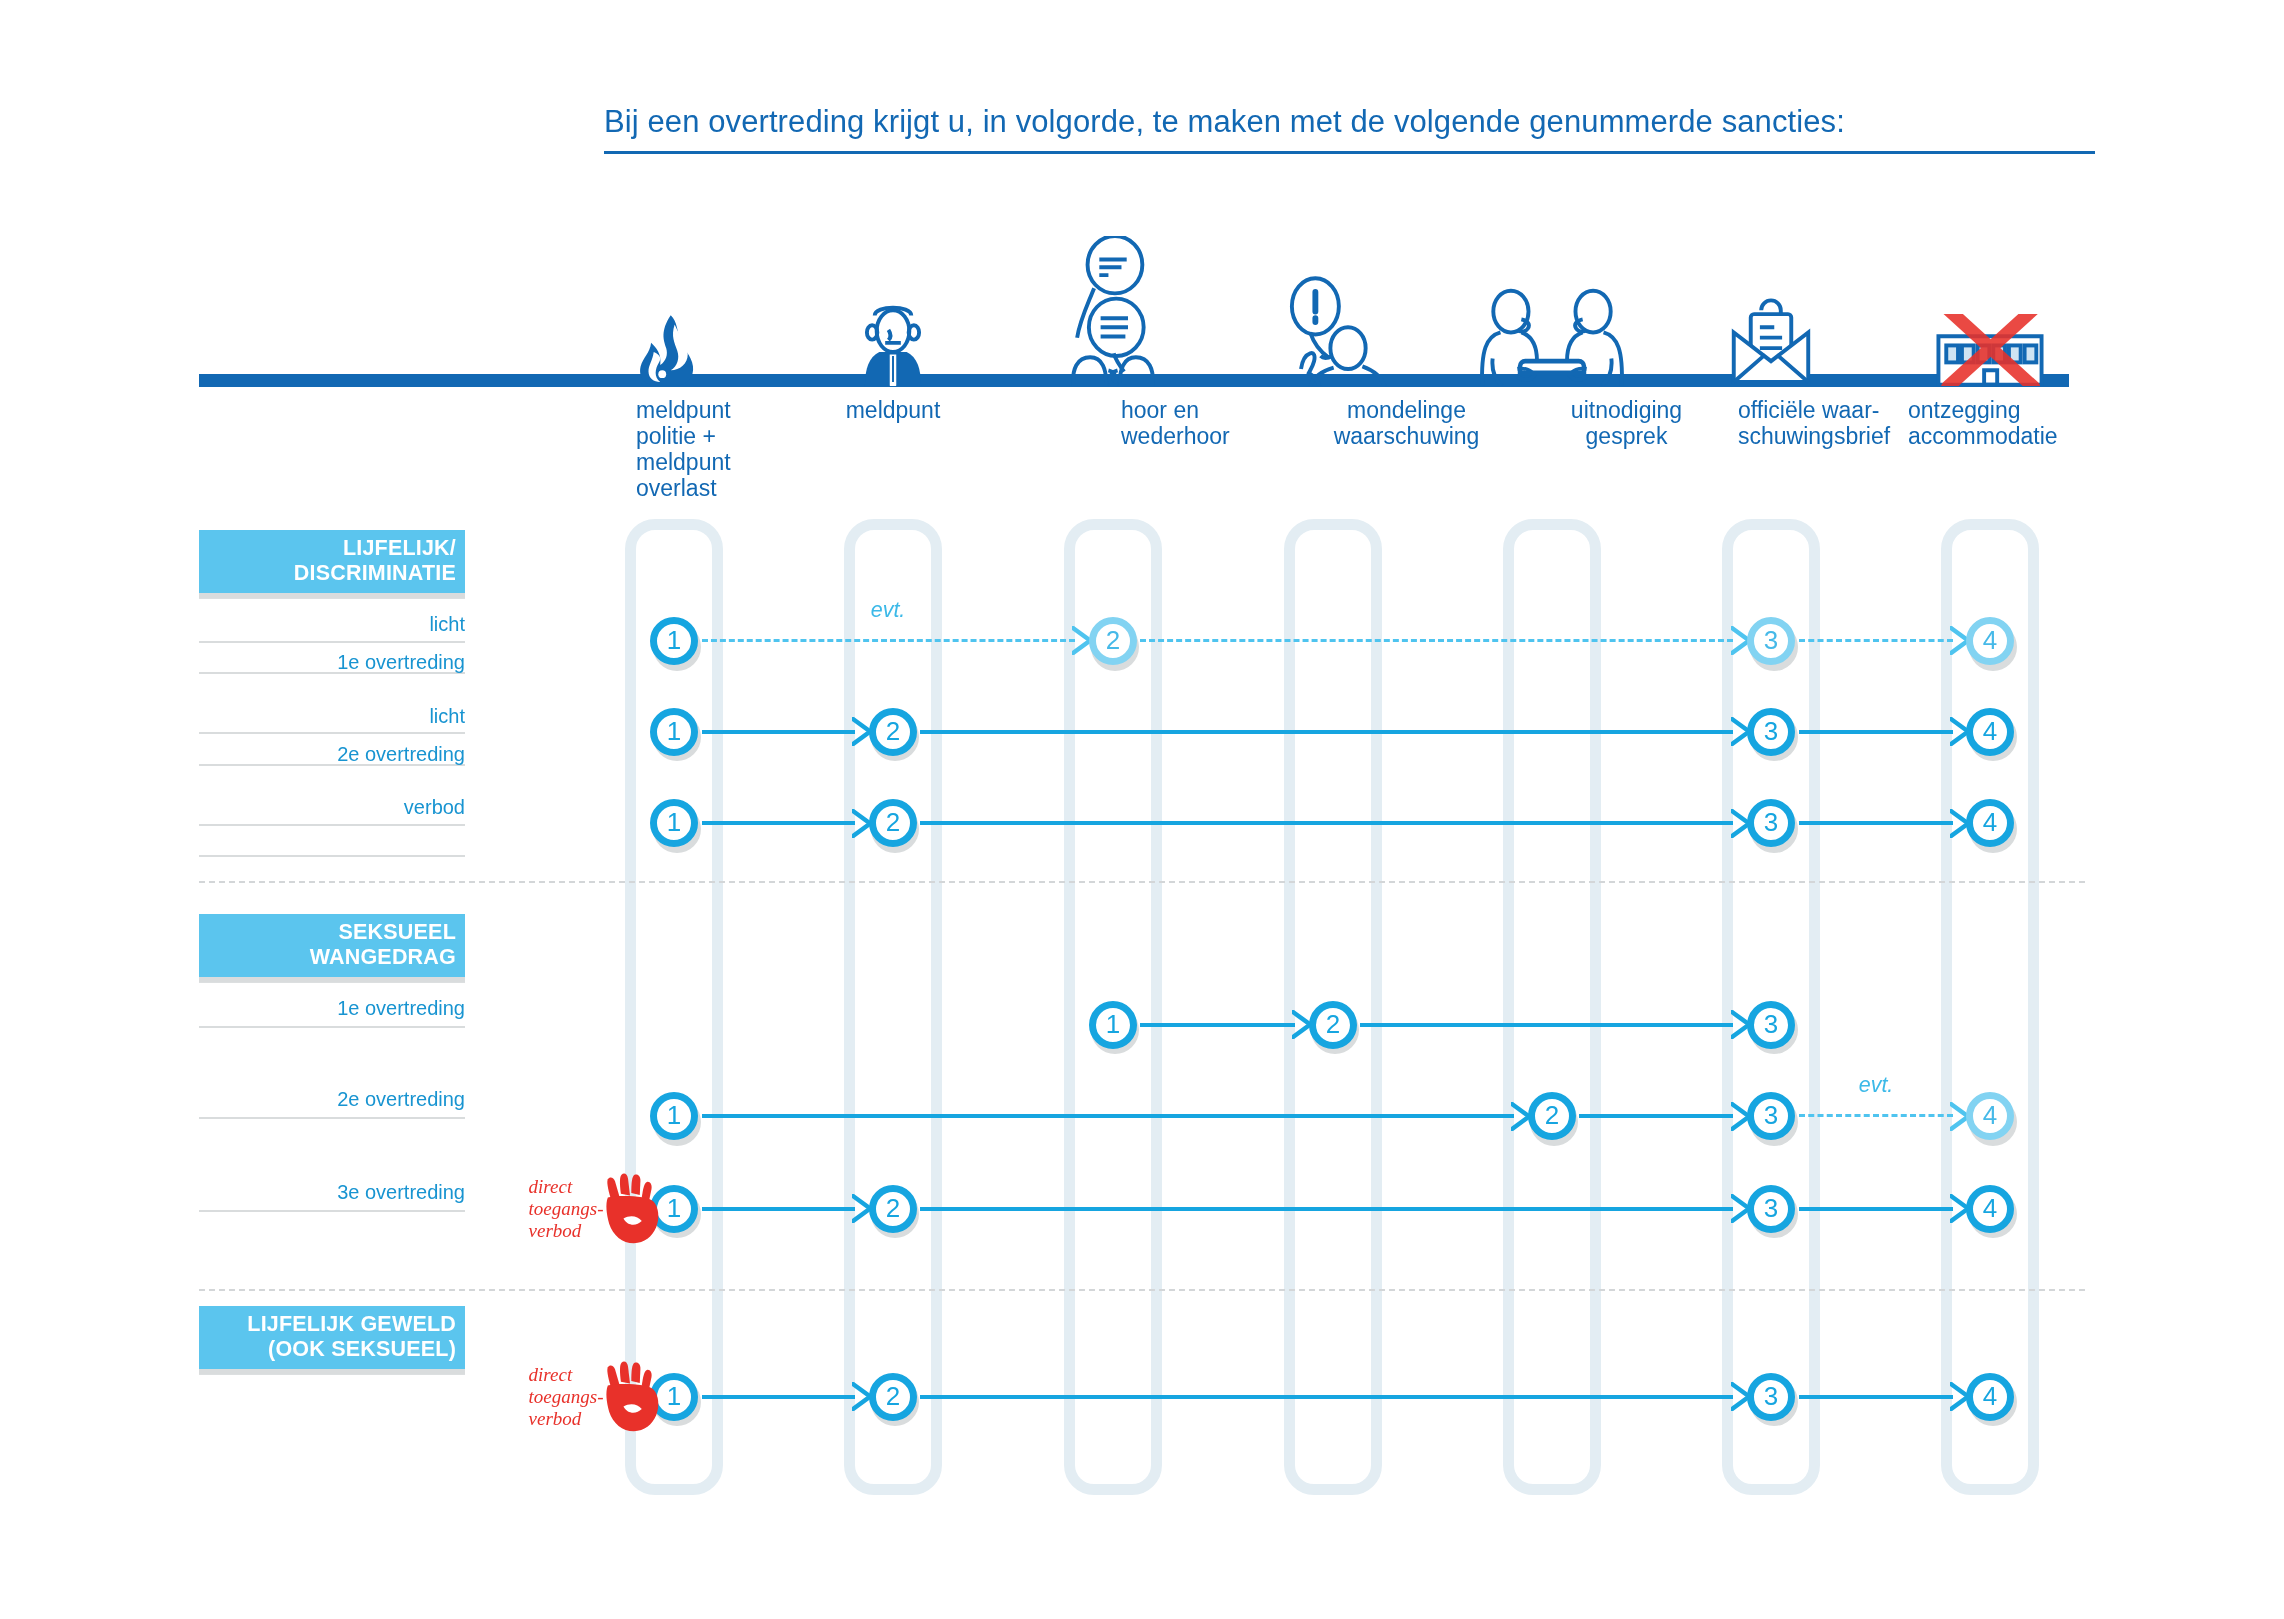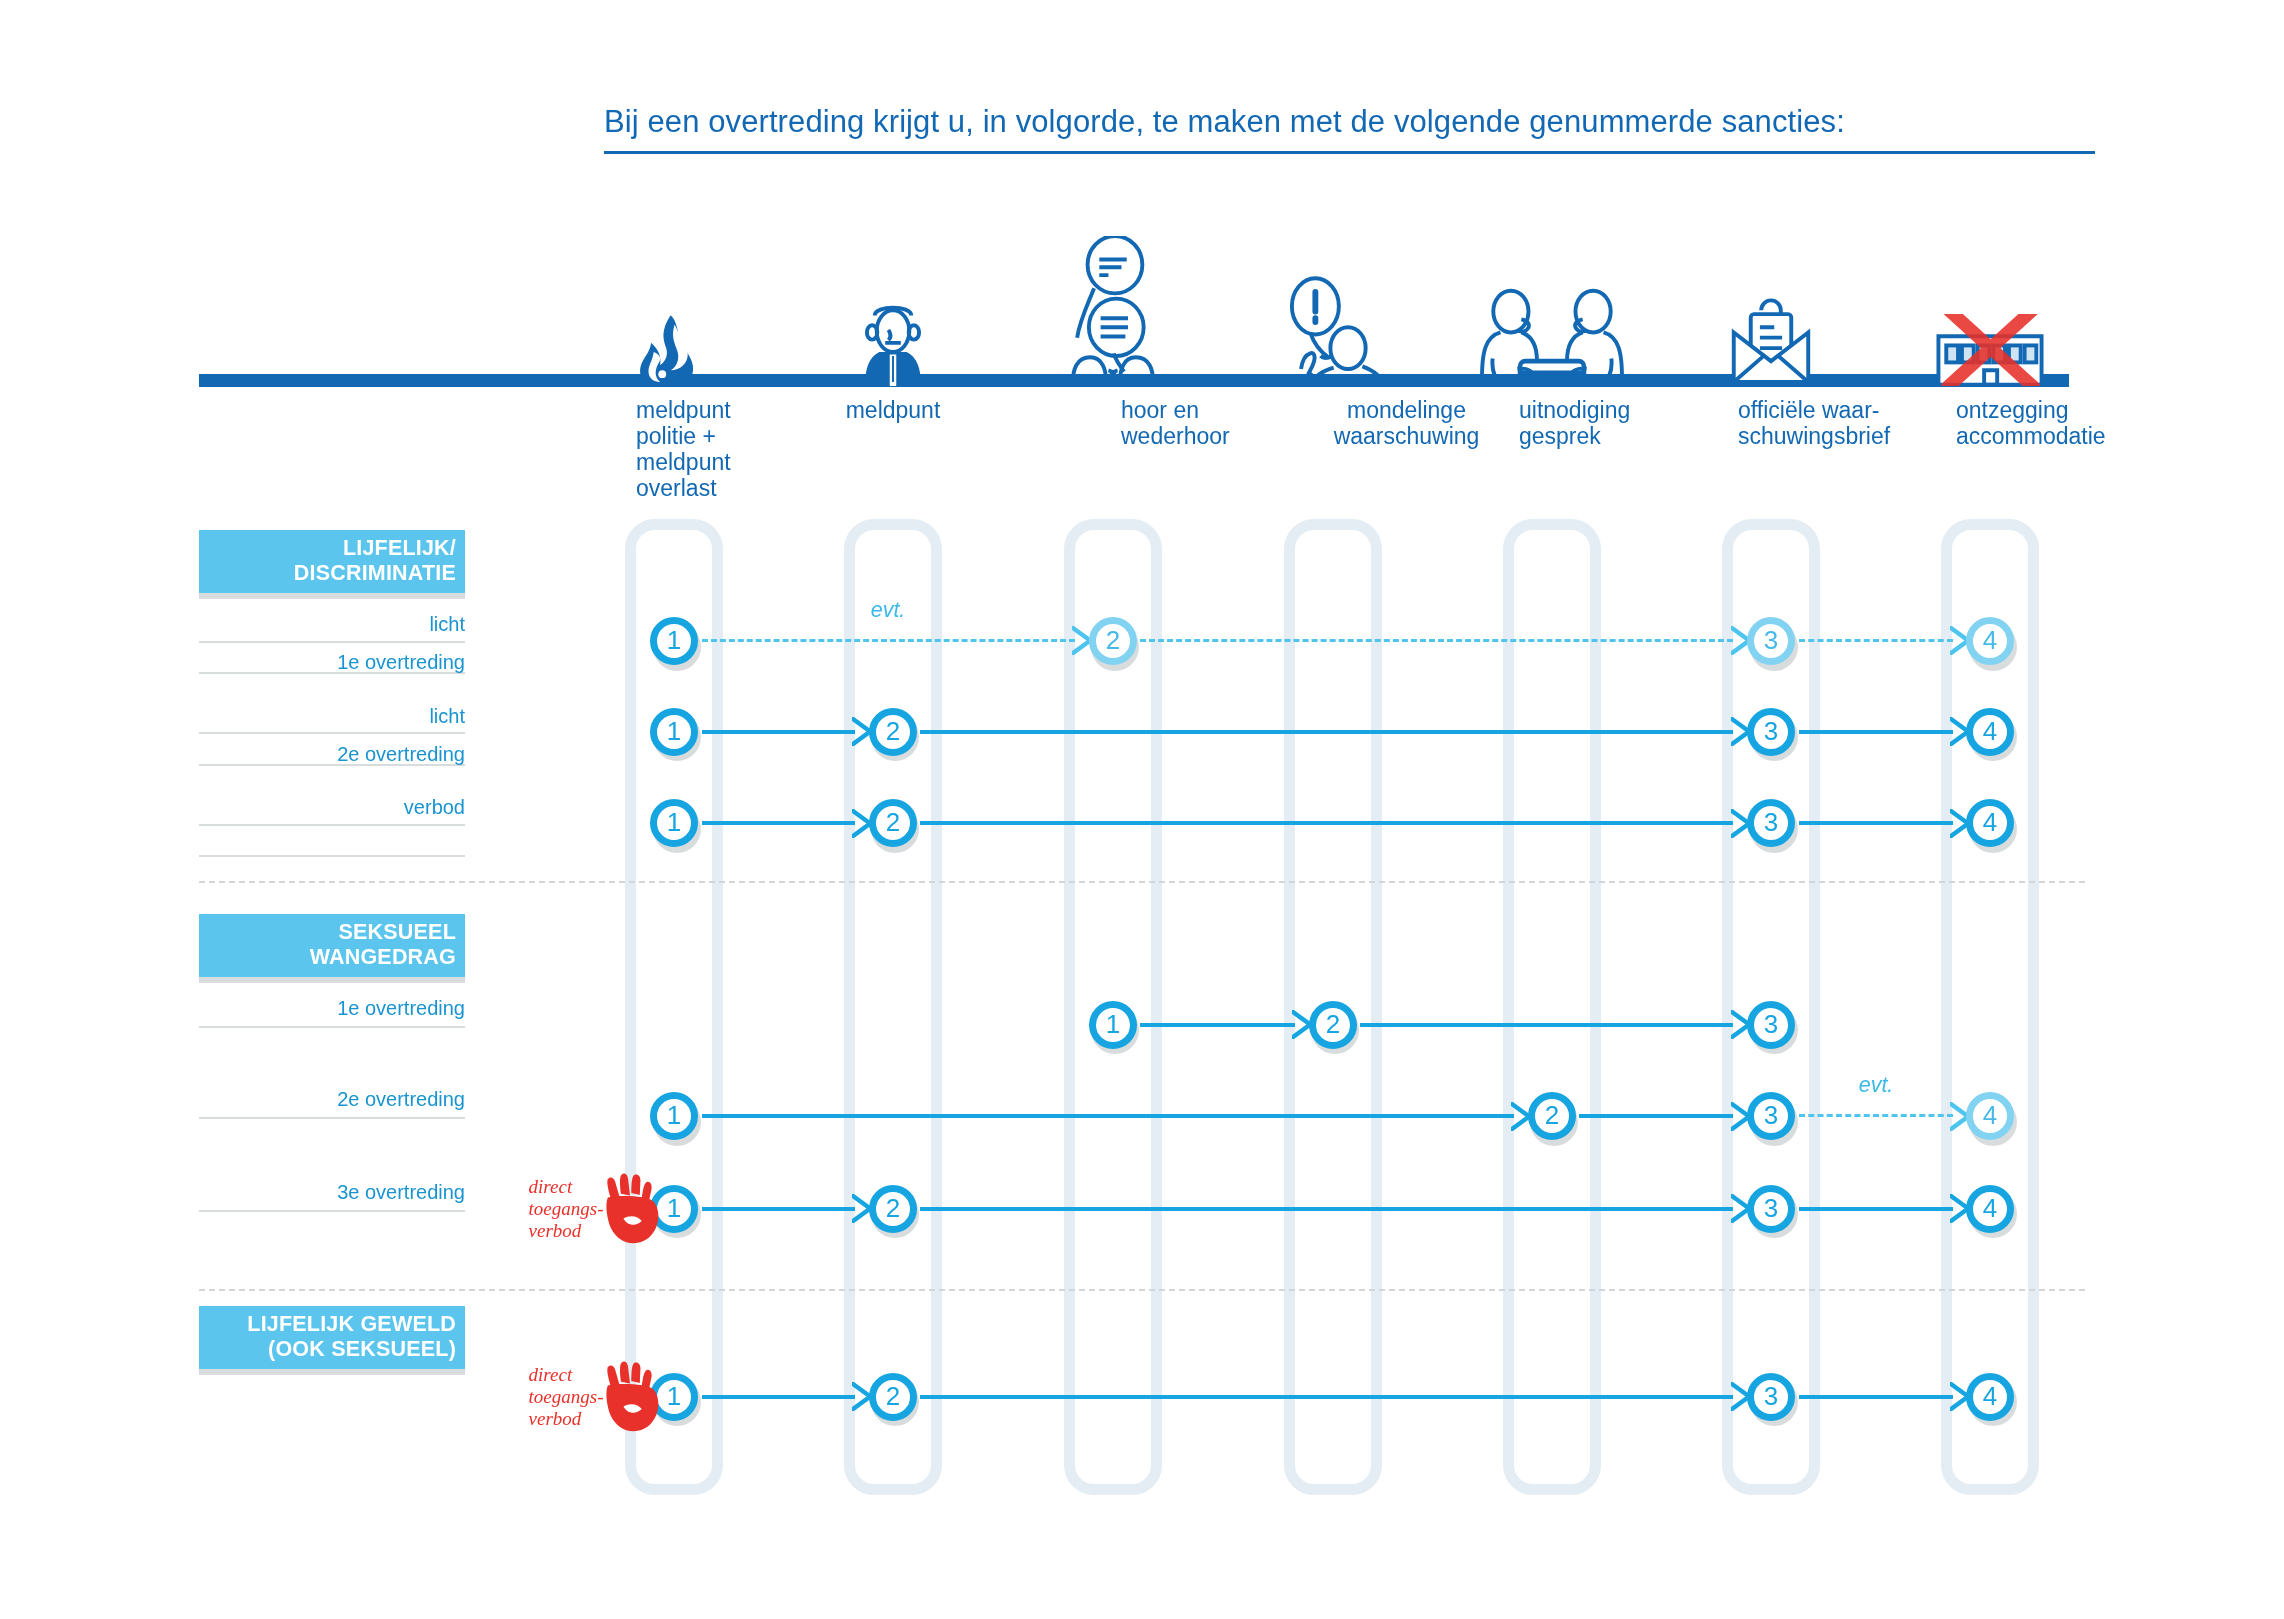--- a/index.html
+++ b/index.html
@@ -205,25 +205,25 @@
   <div id="collabels-layer">
       <div class="col-label" style="left: 674px; text-align: left; transform: translateX(-38px); width: 215px;">meldpunt
 politie +
 meldpunt
 overlast</div>
       <div class="col-label" style="left: 893px;">meldpunt</div>
       <div class="col-label" style="left: 1154px; text-align: left; transform: translateX(-33px); width: 215px;">hoor en
 wederhoor</div>
       <div class="col-label" style="left: 1332px; text-align: center; transform: translateX(-33px); width: 215px;">mondelinge
 waarschuwing</div>
-      <div class="col-label" style="left: 1552px; text-align: left; transform: translateX(-33px); width: 215px;">uitnodiging
+      <div class="col-label" style="left: 1552px; text-align: center; transform: translateX(-33px); width: 215px;">uitnodiging
 gesprek</div>
       <div class="col-label" style="left: 1771px; text-align: left; transform: translateX(-33px); width: 215px;">officiële waar-
 schuwingsbrief</div>
-      <div class="col-label" style="left: 1990px; text-align: left; transform: translateX(-34px); width: 215px;">ontzegging
+      <div class="col-label" style="left: 1942px; text-align: left; transform: translateX(-34px); width: 215px;">ontzegging
 accommodatie</div>
     </div>
 
   <div id="tracks-layer">
       <div class="col-track" style="left: 674px;"></div>
       <div class="col-track" style="left: 893px;"></div>
       <div class="col-track" style="left: 1113px;"></div>
       <div class="col-track" style="left: 1333px;"></div>
       <div class="col-track" style="left: 1552px;"></div>
       <div class="col-track" style="left: 1771px;"></div>

